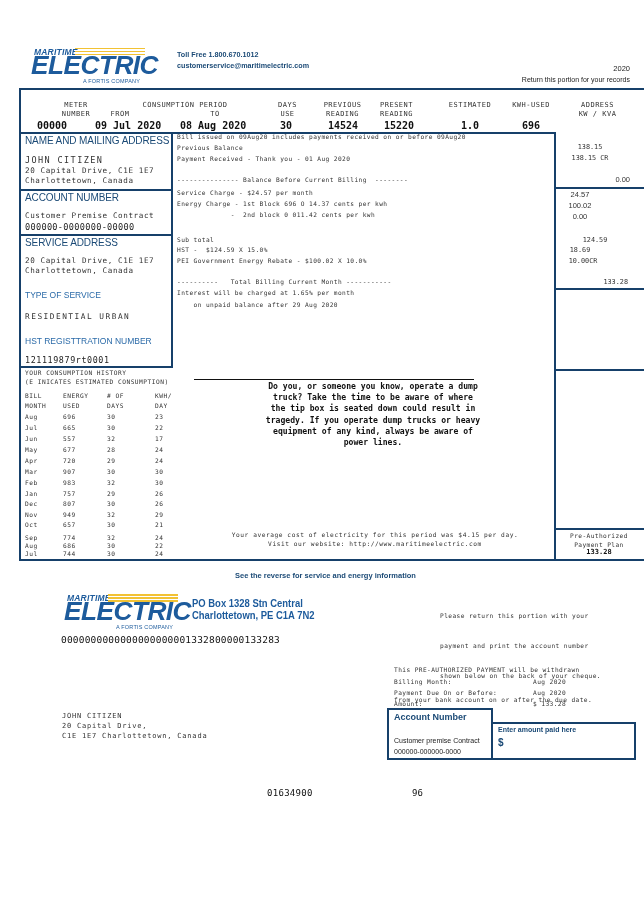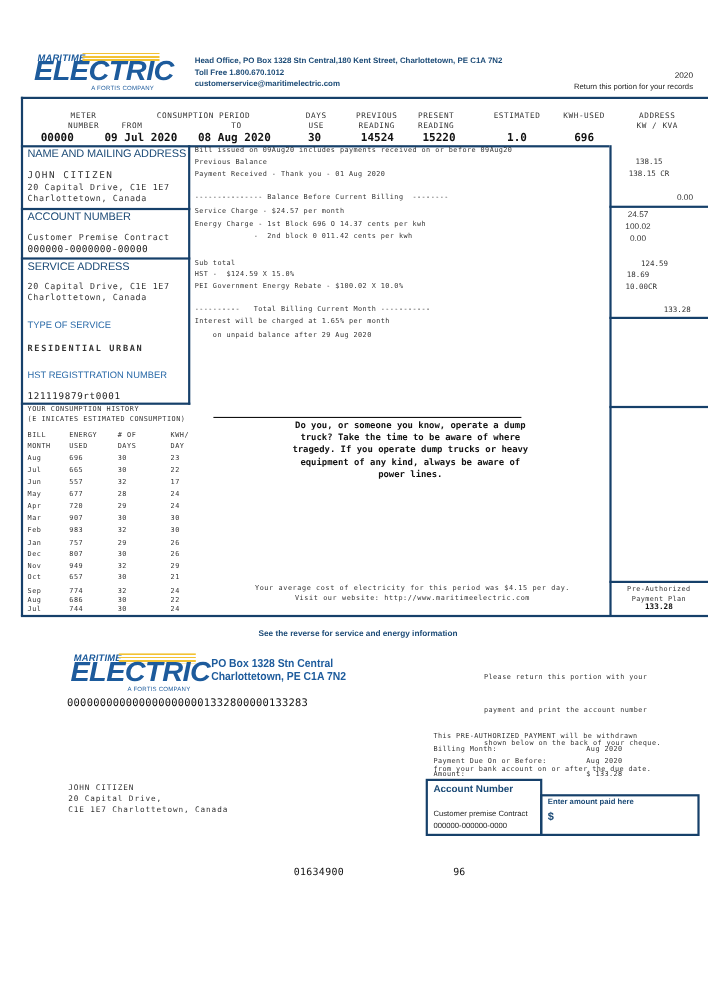--- a/index.html
+++ b/index.html
@@ -42,21 +42,20 @@
 <body>
 
 <div class="logo" style="left:31px; top:47px; width:120px; height:38px;">
   <span class="maritime">MARITIME</span>
   <span class="stripes"></span>
   <span class="electric">ELECTRIC</span>
   <span class="fortis">A FORTIS COMPANY</span>
 </div>
 
 <div class="abs hdr-info" style="left:177px; top:50px;">
-  <div>Head Office, PO Box 1328 Stn Central,180 Kent Street, Charlottetown, PE C1A 7N2</div>
   <div>Toll Free 1.800.670.1012</div>
   <div style="text-decoration:none;">customerservice@maritimelectric.com</div>
 </div>
 <div class="abs sans" style="right:14px; top:64px; font-size:7.5px; color:#222;">2020</div>
 <div class="abs sans" style="right:14px; top:76px; font-size:7px; color:#222;">Return this portion for your records</div>
 
 <div class="line-h" style="left:19px; top:88px; width:625px; height:2px;"></div>
 <div class="line-v" style="left:19px; top:88px; width:2px; height:472px;"></div>
 <div class="line-h" style="left:19px; top:559px; width:625px; height:2px;"></div>
 <div class="line-h" style="left:19px; top:132px; width:535px; height:1.5px;"></div>
@@ -113,21 +112,21 @@
 
 <div class="abs lbl" style="left:25px; top:192px;">ACCOUNT NUMBER</div>
 <div class="abs txt" style="left:25px; top:211px;">Customer Premise Contract</div>
 <div class="abs txt" style="left:25px; top:222px; font-size:8.6px; letter-spacing:0.3px; color:#222;">000000-0000000-00000</div>
 
 <div class="abs lbl" style="left:25px; top:237px;">SERVICE ADDRESS</div>
 <div class="abs txt" style="left:25px; top:256px;">20 Capital Drive, C1E 1E7</div>
 <div class="abs txt" style="left:25px; top:266px;">Charlottetown, Canada</div>
 
 <div class="abs lbl-big" style="left:25px; top:290px;">TYPE OF SERVICE</div>
-<div class="abs txt" style="left:25px; top:312px; font-size:7.8px; letter-spacing:1.5px; font-weight:bold; color:#333;">RESIDENTIAL URBAN</div>
+<div class="abs txt" style="left:25px; top:312px; font-size:7.8px; letter-spacing:1.5px; font-weight:normal; color:#333;">RESIDENTIAL URBAN</div>
 <div class="abs lbl-big" style="left:25px; top:336px;">HST REGISTTRATION NUMBER</div>
 <div class="abs txt" style="left:25px; top:355px; font-size:8.4px; letter-spacing:0.6px; color:#222;">121119879rt0001</div>
 
 <div class="abs txt-sm" style="left:177px; top:132px;">Bill issued on 09Aug20 includes payments received on or before 09Aug20</div>
 <div class="abs txt-sm" style="left:177px; top:143px;">Previous Balance</div>
 <div class="abs txt-sm" style="left:177px; top:154px;">Payment Received - Thank you - 01 Aug 2020</div>
 <div class="abs txt-sm" style="left:177px; top:175px;">--------------- Balance Before Current Billing  --------</div>
 <div class="abs txt-sm" style="left:177px; top:188px;">Service Charge - $24.57 per month</div>
 <div class="abs txt-sm" style="left:177px; top:199px;">Energy Charge - 1st Block 696 O 14.37 cents per kwh</div>
 <div class="abs txt-sm" style="left:177px; top:210px;">             -  2nd block 0 011.42 cents per kwh</div>
@@ -245,20 +244,21 @@
 <div class="hist-row hist" style="top:550px;">
     <span style="left:0">Jul</span>
     <span style="left:38px">744</span>
     <span style="left:82px">30</span>
     <span style="left:130px">24</span>
   </div>
 
 <div class="abs safety" style="left:200px; top:381px; width:346px;">
   <div>Do you, or someone you know, operate a dump</div>
   <div>truck? Take the time to be aware of where</div>
+  <div>the tip box is seated down could result in</div>
   <div>tragedy. If you operate dump trucks or heavy</div>
   <div>equipment of any kind, always be aware of</div>
   <div>power lines.</div>
 </div>
 
 <div class="abs txt-sm" style="left:200px; top:530px; width:350px; text-align:center; white-space:nowrap; letter-spacing:0.55px;">Your average cost of electricity for this period was  $4.15 per day.</div>
 <div class="abs txt-sm" style="left:200px; top:539px; width:350px; text-align:center; white-space:nowrap; letter-spacing:0.55px;">Visit our website: http://www.maritimeelectric.com</div>
 
 <div class="abs txt-sm" style="left:556px; top:531px; width:86px; text-align:center; line-height:9px;">Pre-Authorized</div>
 <div class="abs txt-sm" style="left:556px; top:540px; width:86px; text-align:center; line-height:9px;">Payment Plan</div>

